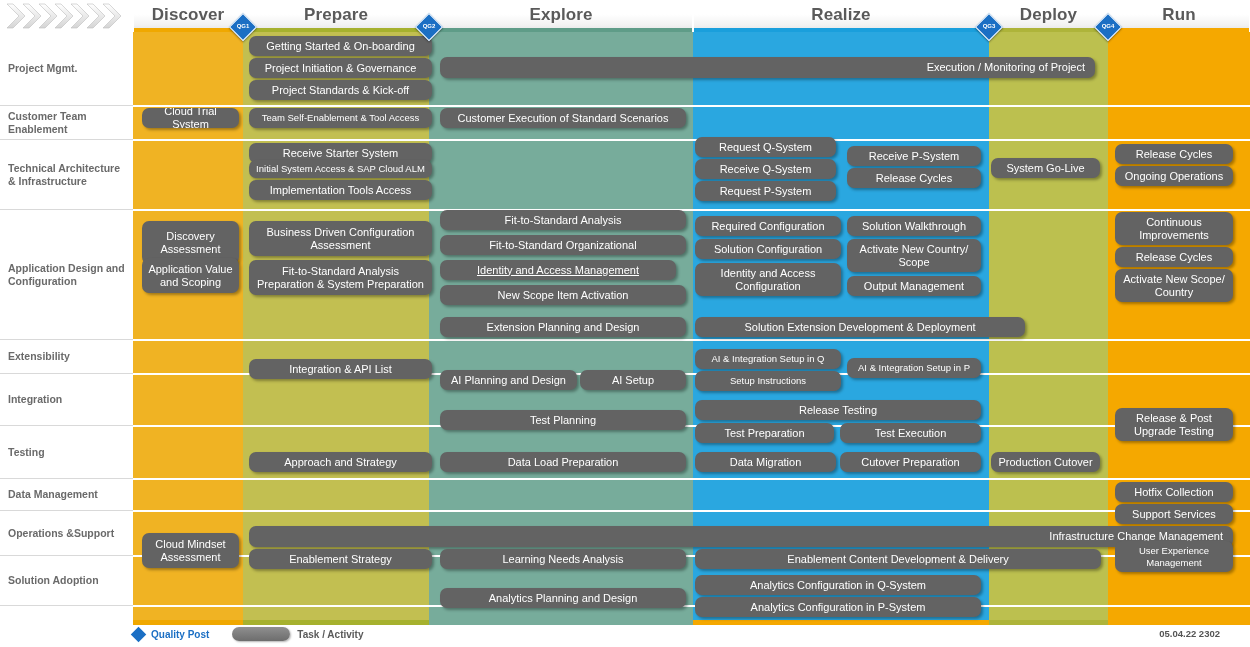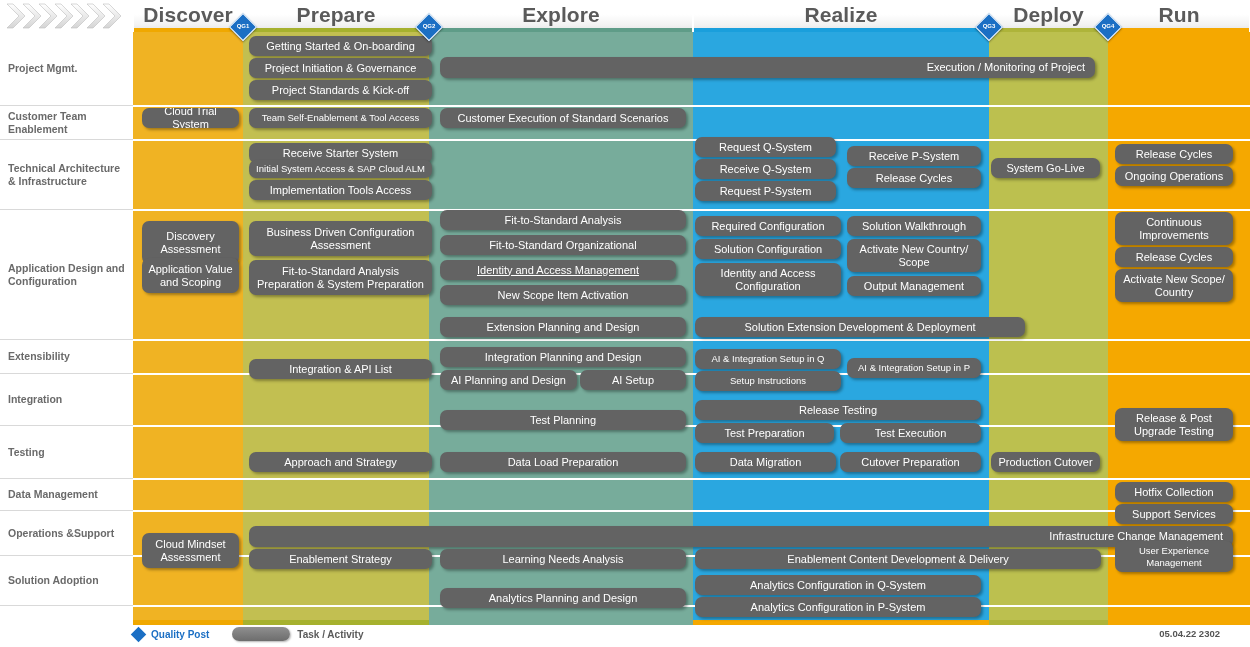--- a/index.html
+++ b/index.html
@@ -64,21 +64,21 @@
     height: 32px;
     box-sizing: border-box;
     background: linear-gradient(to bottom, #ffffff 0%, #ffffff 45%, #f2f2f2 78%, #e3e3e3 100%);
     border-left: 1.5px solid #ffffff;
     border-right: 1.5px solid #ffffff;
     display: flex;
     align-items: center;
     justify-content: center;
   }
   .phase-head .phase-title {
-    font-size: 21px;
+    font-size: 17px;
     font-weight: bold;
     color: #5a5a5a;
     letter-spacing: .1px;
     margin-bottom: 3px;
   }
   .phase-underline {
     position: absolute;
     left: 0; right: 0; bottom: 0;
     height: 4px;
   }
@@ -405,21 +405,20 @@
     <div class="task" style="left: 695px; top: 263px; width: 146px; height: 33px;">Identity and Access Configuration</div>
     <div class="task" style="left: 847px; top: 216px; width: 134px; height: 20px;">Solution Walkthrough</div>
     <div class="task" style="left: 847px; top: 239px; width: 134px; height: 33px;">Activate New Country/ Scope</div>
     <div class="task" style="left: 847px; top: 276px; width: 134px; height: 20px;">Output Management</div>
     <div class="task" style="left: 1115px; top: 212px; width: 118px; height: 33px;">Continuous Improvements</div>
     <div class="task" style="left: 1115px; top: 247px; width: 118px; height: 20px;">Release Cycles</div>
     <div class="task" style="left: 1115px; top: 269px; width: 118px; height: 33px;">Activate New Scope/ Country</div>
     <div class="task" style="left: 440px; top: 317px; width: 246px; height: 20px;">Extension Planning and Design</div>
     <div class="task" style="left: 695px; top: 317px; width: 330px; height: 20px;">Solution Extension Development &amp; Deployment</div>
     <div class="task" style="left: 249px; top: 359px; width: 183px; height: 20px;">Integration &amp; API List</div>
-    <div class="task" style="left: 440px; top: 347px; width: 246px; height: 20px;">Integration Planning and Design</div>
     <div class="task" style="left: 440px; top: 370px; width: 137px; height: 20px;">AI Planning and Design</div>
     <div class="task" style="left: 580px; top: 370px; width: 106px; height: 20px;">AI Setup</div>
     <div class="task small" style="left: 695px; top: 349px; width: 146px; height: 20px;">AI &amp; Integration Setup in Q</div>
     <div class="task small" style="left: 695px; top: 371px; width: 146px; height: 20px;">Setup Instructions</div>
     <div class="task small" style="left: 847px; top: 358px; width: 134px; height: 20px;">AI &amp; Integration Setup in P</div>
     <div class="task" style="left: 440px; top: 410px; width: 246px; height: 20px;">Test Planning</div>
     <div class="task" style="left: 695px; top: 400px; width: 286px; height: 20px;">Release Testing</div>
     <div class="task" style="left: 695px; top: 423px; width: 139px; height: 20px;">Test Preparation</div>
     <div class="task" style="left: 840px; top: 423px; width: 141px; height: 20px;">Test Execution</div>
     <div class="task" style="left: 1115px; top: 408px; width: 118px; height: 33px;">Release &amp; Post Upgrade Testing</div>

